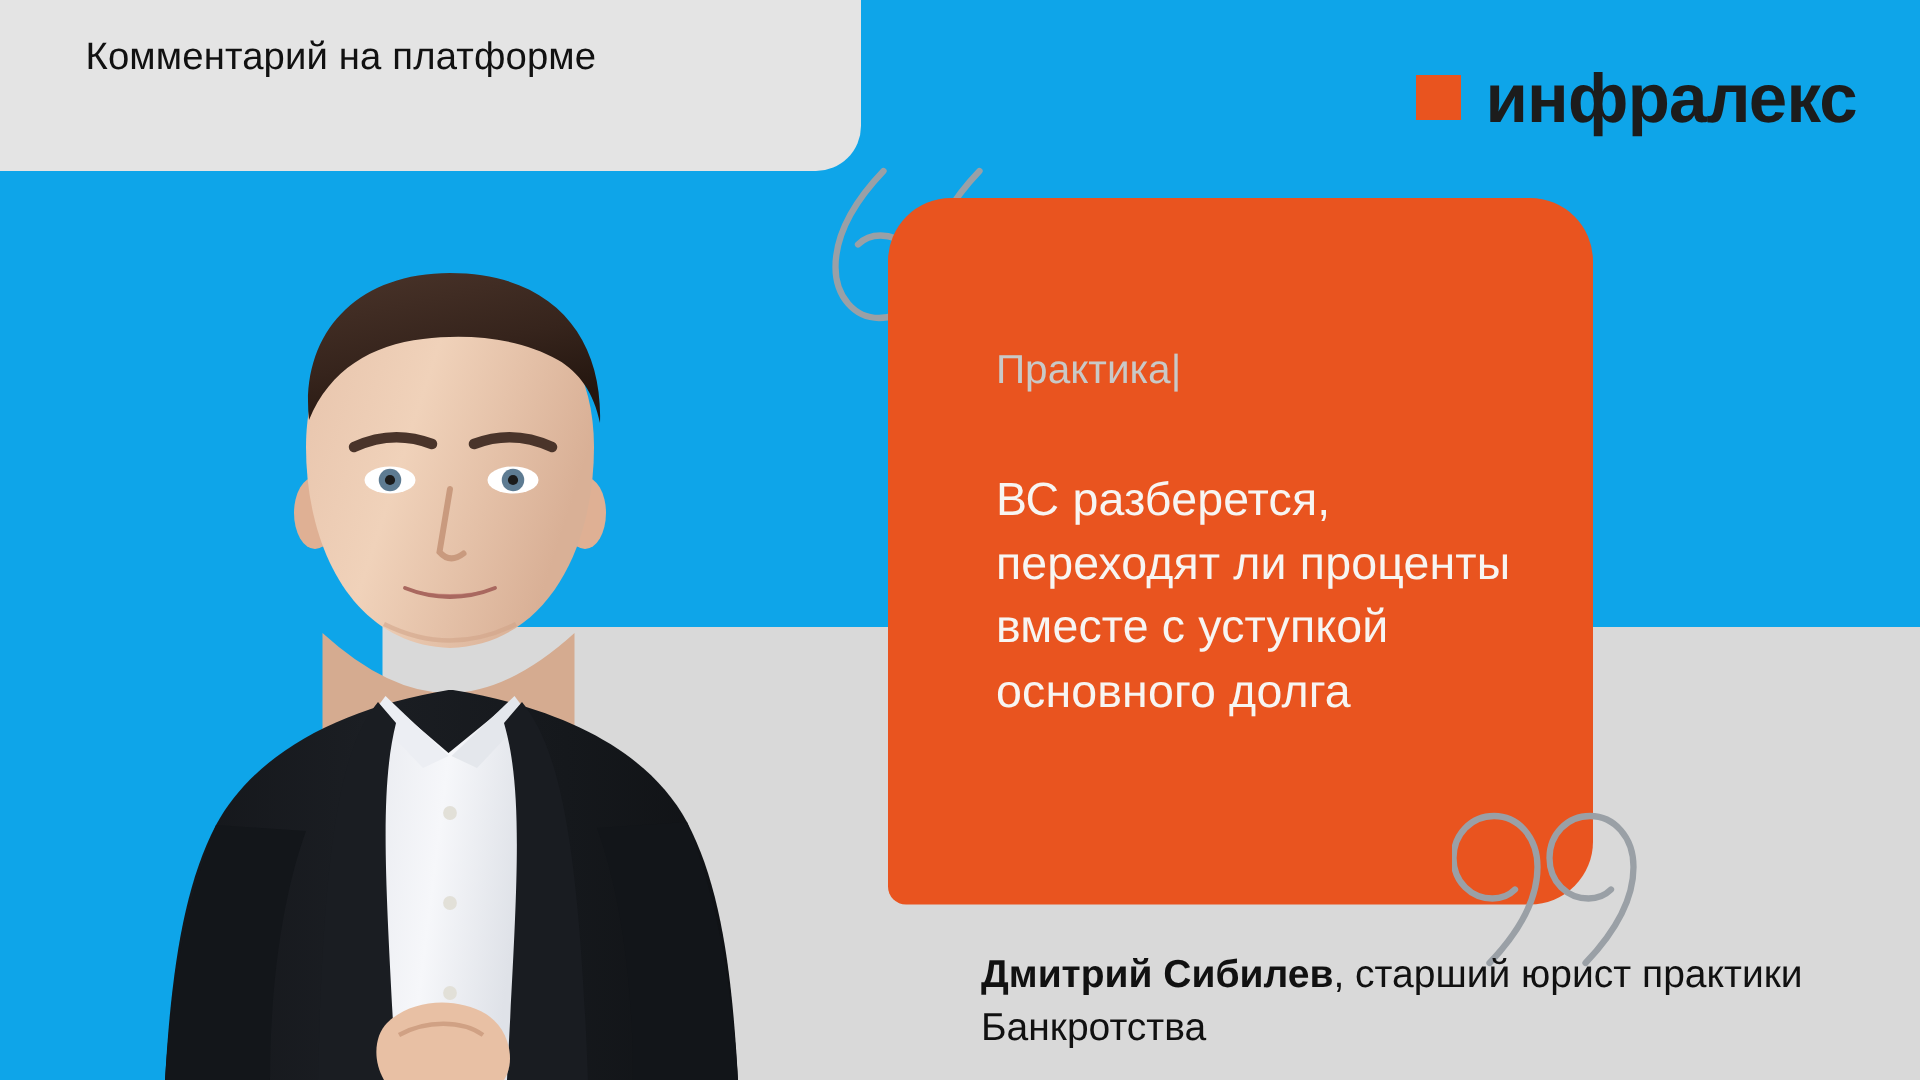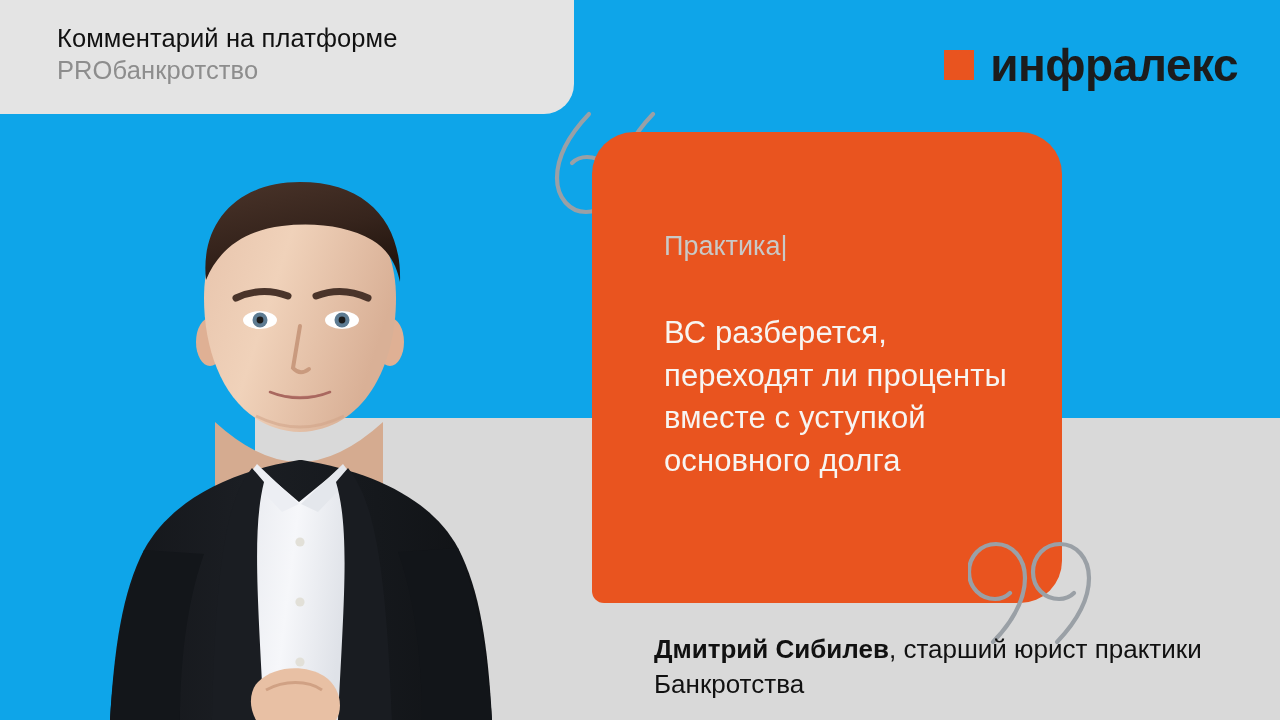--- a/index.html
+++ b/index.html
@@ -239,21 +239,20 @@
 
       <path d="M218 262 q30 14 60 0 q-30 8 -60 0 z" fill="#c4847a"></path>
       <path d="M218 262 q30 12 60 0" stroke="#a9685f" stroke-width="2.6" fill="none" stroke-linecap="round"></path>
 
       <path d="M204 286 q44 22 88 0" stroke="#cfa287" stroke-width="3" fill="none" opacity="0.55"></path>
     </svg>
   </div>
 
   <div class="header-banner">
     <div class="header-line1">Комментарий на платформе</div>
-    <div class="header-line2">PROбанкротство</div>
   </div>
 
   <div class="brand-logo">
     <span class="brand-mark"></span>
     <span class="brand-text">инфралекс</span>
   </div>
 
   <div class="quote-open">
     <svg width="130" height="118" viewBox="0 0 130 118" xmlns="http://www.w3.org/2000/svg" aria-hidden="true">
       <g fill="none" stroke="#9aa0a6" stroke-width="4.2" stroke-linecap="round" stroke-linejoin="round">

